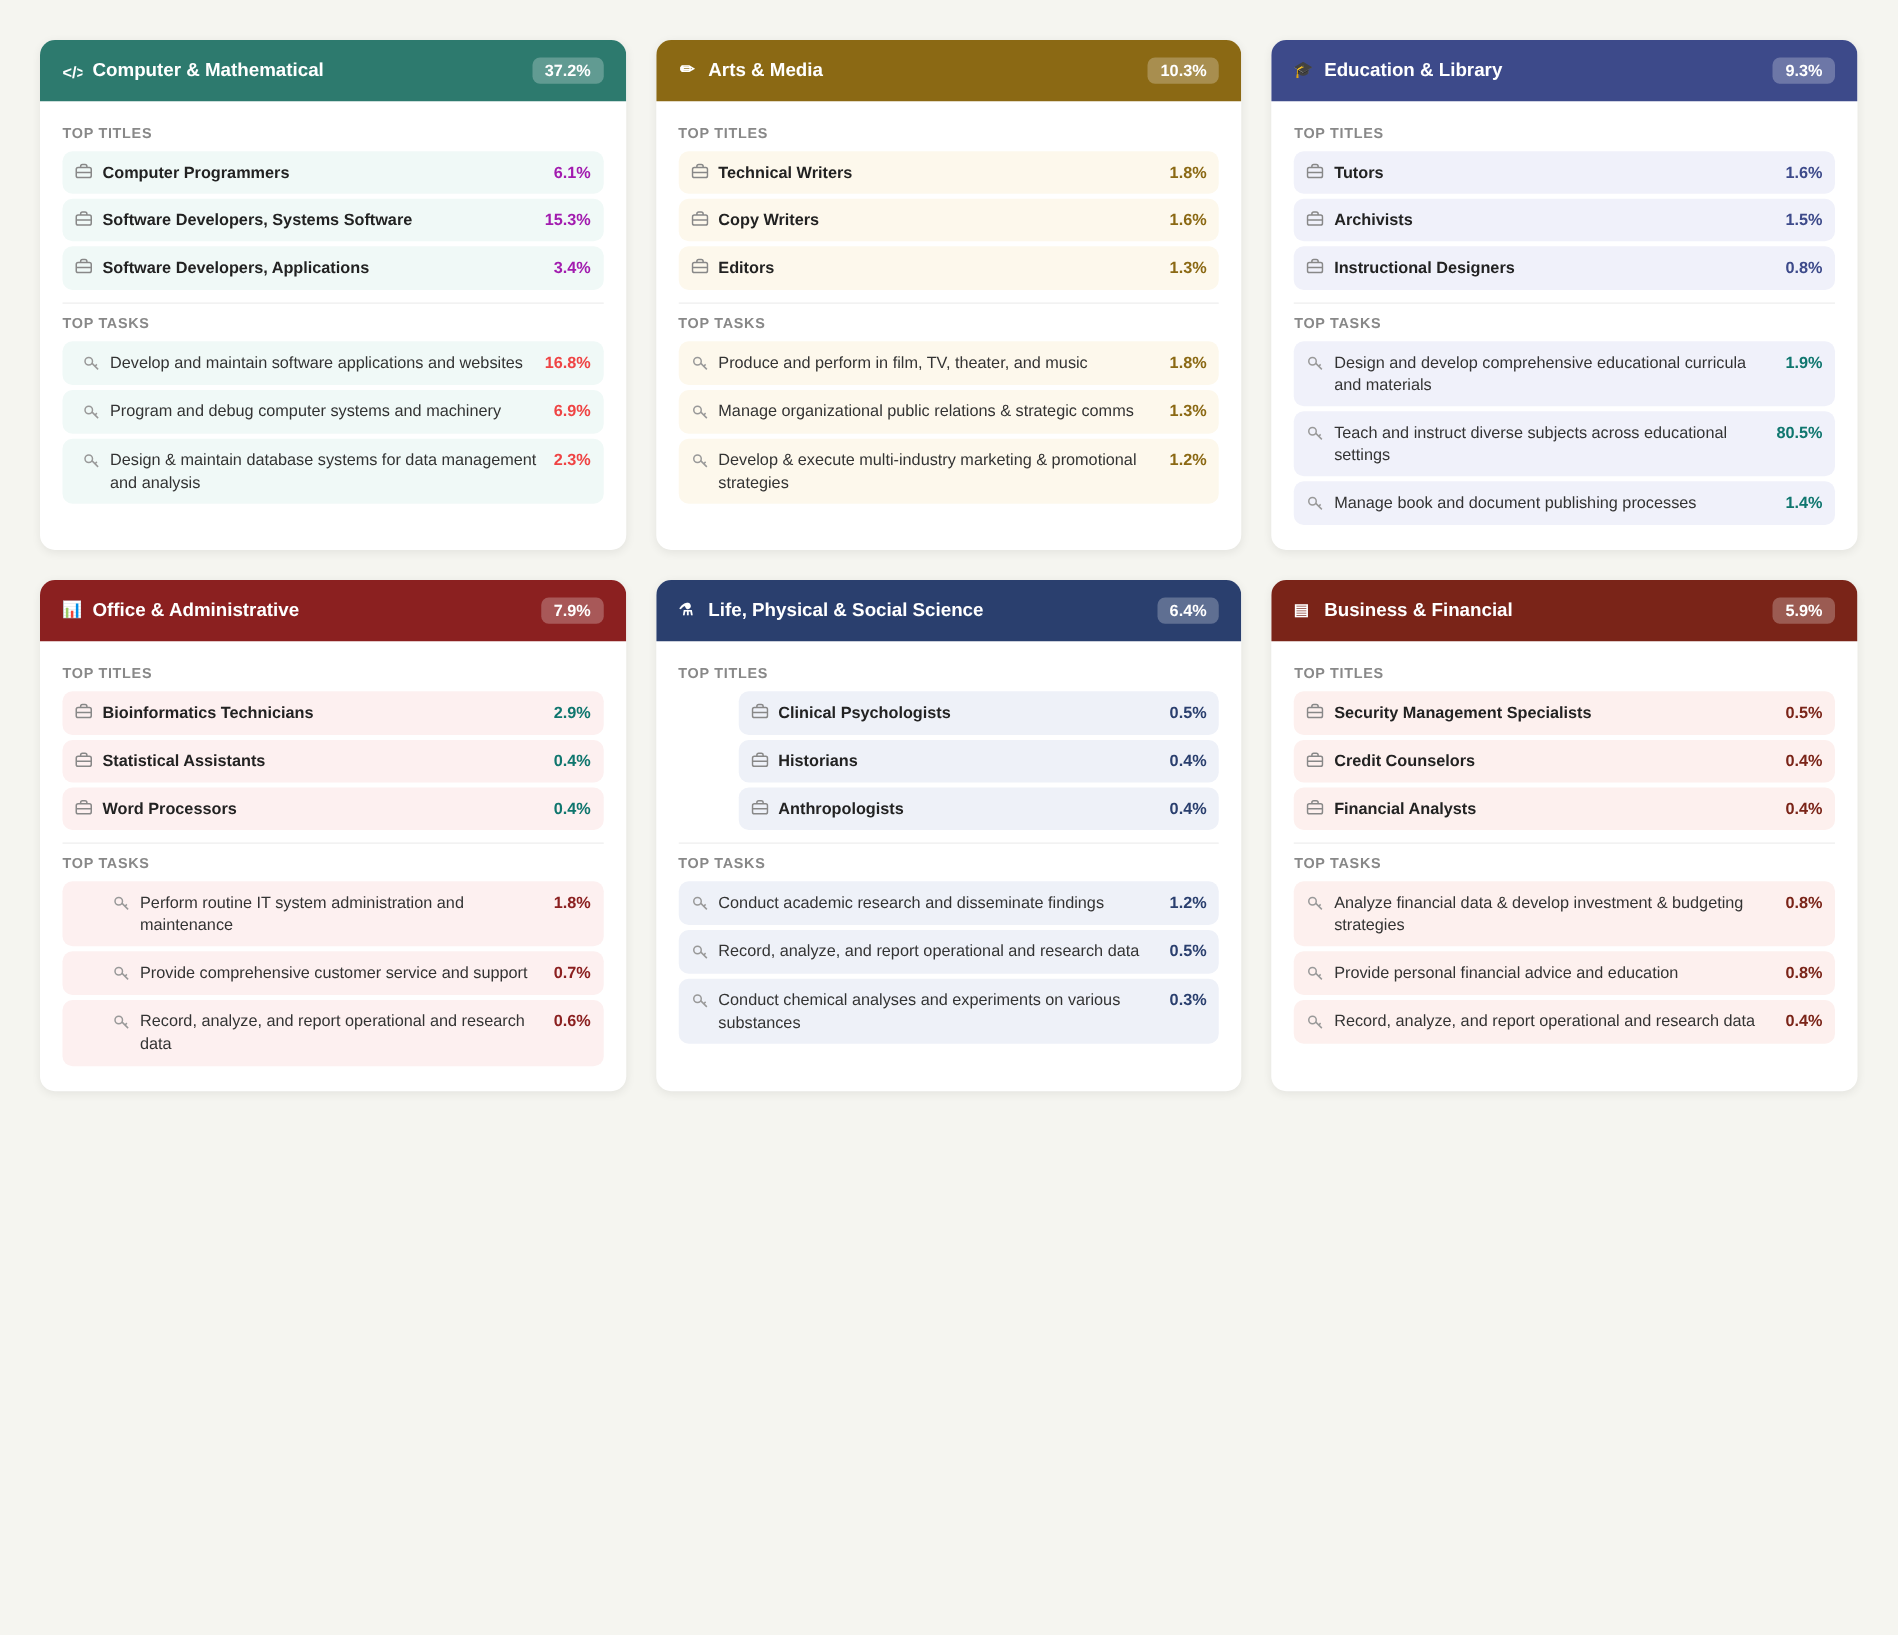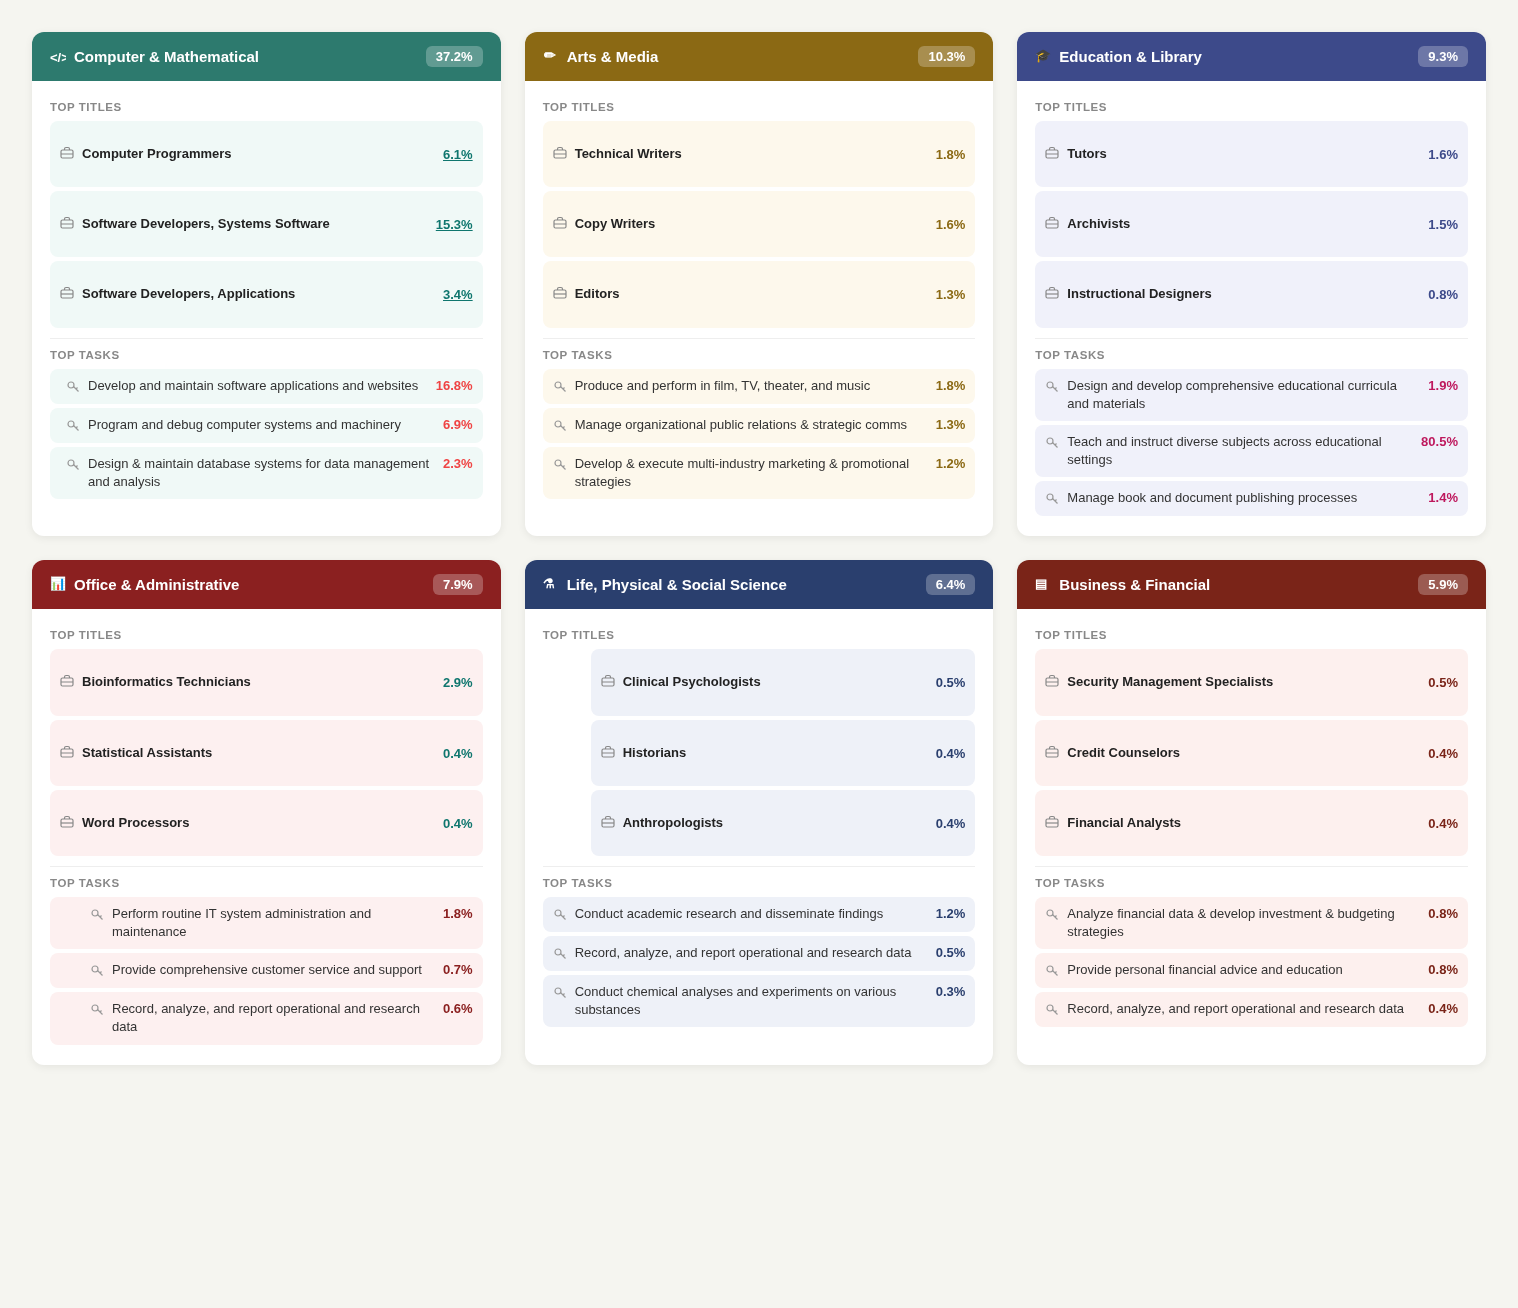--- a/index.html
+++ b/index.html
@@ -47,23 +47,23 @@
       font-size: 11.5px;
       font-weight: 600;
       color: #888;
       text-transform: uppercase;
       letter-spacing: 0.05em;
       margin-bottom: 8px;
       margin-top: 4px;
     }
     .item-row {
       display: flex;
-      align-items: center;
+      align-items: flex-start;
       justify-content: space-between;
-      padding: 24px 10px;
+      padding: 8px 10px;
       border-radius: 8px;
       margin-bottom: 4px;
       gap: 8px;
     }
     .item-left {
       display: flex;
       align-items: flex-start;
       gap: 8px;
       flex: 1;
     }
@@ -118,35 +118,35 @@
     .divider {
       height: 1px;
       background: #eee;
       margin: 10px 0;
     }
 
     
     .theme-green .card-header { background: #2d7a6e; }
     .theme-green .badge { }
     .theme-green .item-row { background: #f0f9f7; }
-    .theme-green .item-pct { color: #0f766e; text-decoration: underline; }
+    .theme-green .item-pct { color: #a21caf; }
     .theme-green .task-row { background: #f0f9f7; padding-left: 16px; }
     .theme-green .task-pct { color: #ef4444; }
 
     .theme-brown .card-header { background: #8b6914; }
     .theme-brown .item-row { background: #fdf8ec; }
     .theme-brown .item-pct { color: #8b6914; }
     .theme-brown .task-row { background: #fdf8ec; }
     .theme-brown .task-pct { color: #8b6914; }
 
     .theme-indigo .card-header { background: #3d4a8a; }
     .theme-indigo .item-row { background: #f0f1fa; }
     .theme-indigo .item-pct { color: #3d4a8a; }
     .theme-indigo .task-row { background: #f0f1fa; }
-    .theme-indigo .task-pct { color: #be185d; }
+    .theme-indigo .task-pct { color: #0f766e; }
 
     .theme-red .card-header { background: #8b2020; }
     .theme-red .item-row { background: #fdf0f0; }
     .theme-red .item-pct { color: #0f766e; }
     .theme-red .task-row { background: #fdf0f0; padding-left: 40px; }
     .theme-red .task-pct { color: #8b2020; }
 
     .theme-navy .card-header { background: #2a3f6e; }
     .theme-navy .item-row { background: #eef1f8; margin-left: 48px; }
     .theme-navy .item-pct { color: #2a3f6e; }

